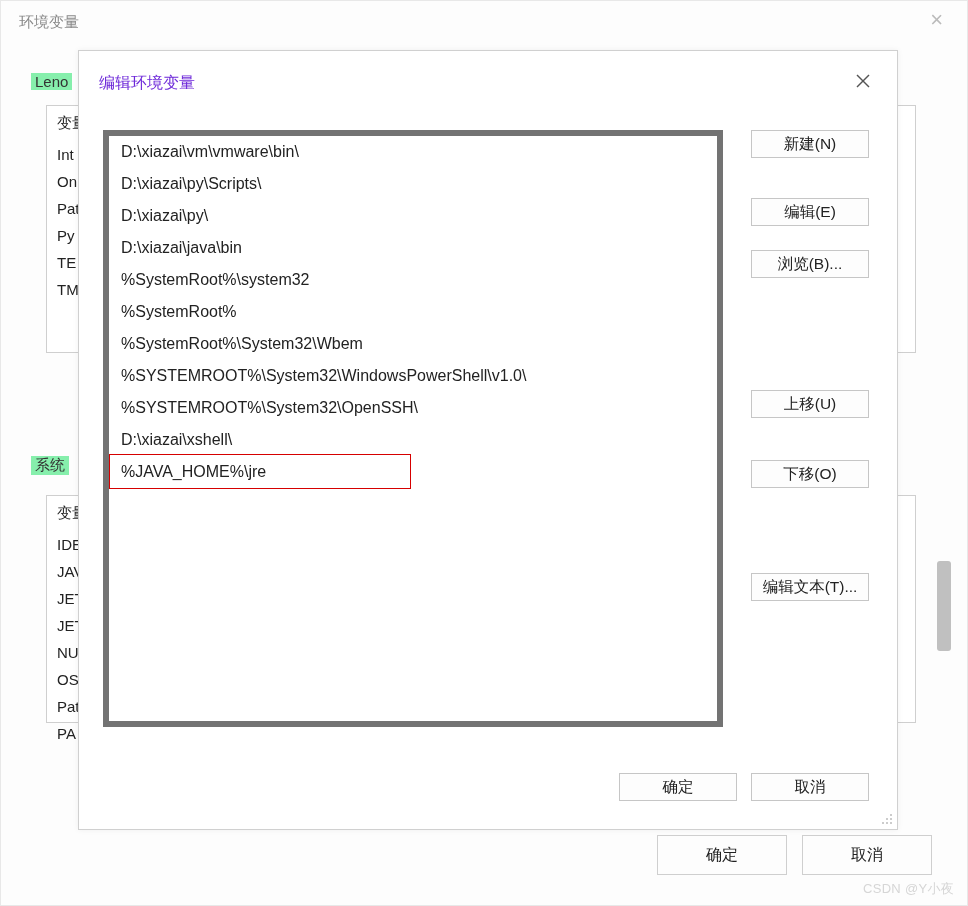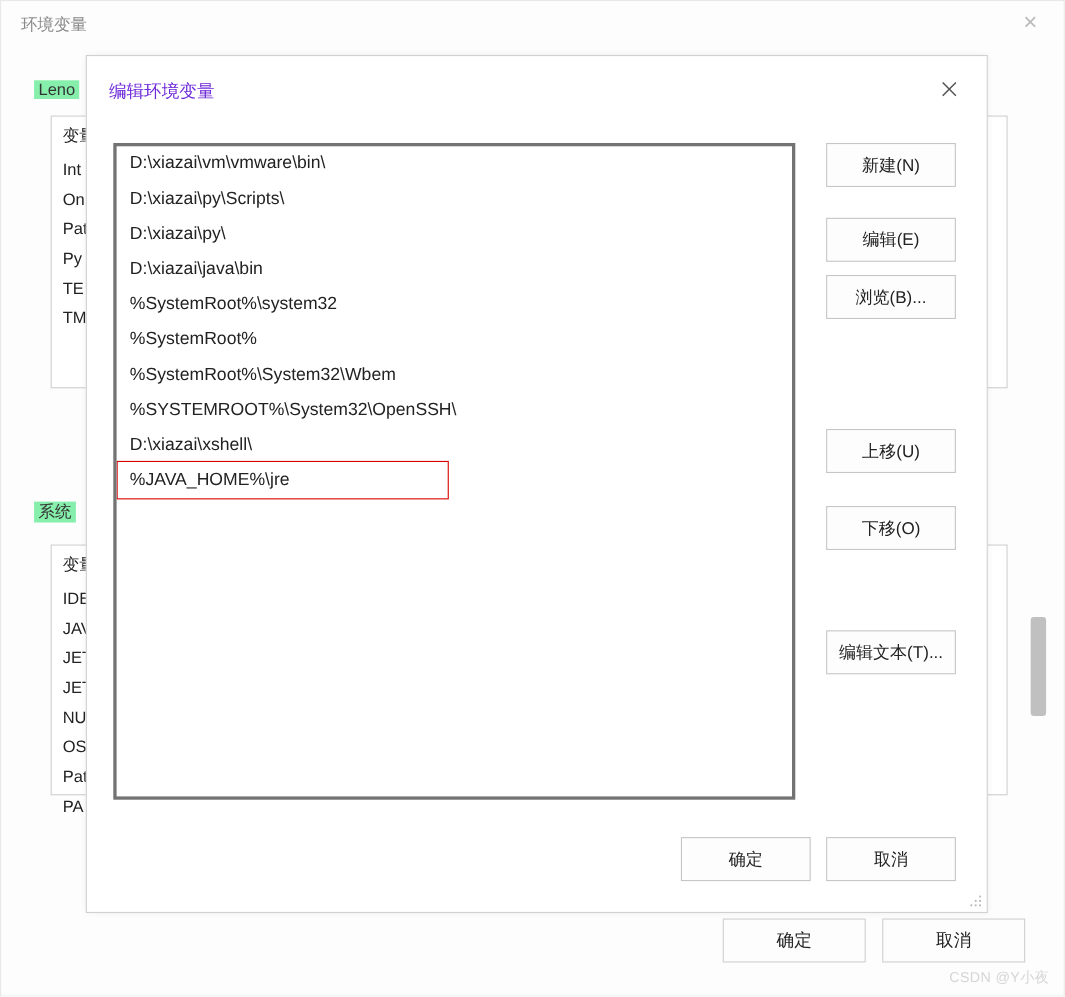--- a/index.html
+++ b/index.html
@@ -110,21 +110,21 @@
       position: absolute;
       bottom: 4px; right: 4px;
       width: 14px; height: 14px;
       color: #bbb;
     }
 
     .listbox {
       position: absolute;
       top: 79px; left: 24px;
       width: 620px; height: 597px;
-      border: 3px solid #737373;
+      border: 6px solid #737373;
       background: #fff;
       overflow: hidden;
     }
     .listbox-row {
       padding: 4px 12px;
       font-size: 16px;
       line-height: 24px;
       white-space: nowrap;
     }
     .listbox-row.highlight {
@@ -135,21 +135,21 @@
       position: absolute;
       left: 0; top: -2px;
       width: 300px; height: 33px;
       border: 1px solid #d60000;
       pointer-events: none;
     }
 
     .btn {
       position: absolute;
       right: 28px;
-      width: 118px; height: 40px;
+      width: 118px; height: 28px;
       border: 1px solid #c6c6c6;
       background: #fdfdfd;
       font-size: 15.5px;
       color: #222;
       font-family: inherit;
       cursor: default;
     }
     .btn-new    { top: 79px; }
     .btn-edit   { top: 147px; }
     .btn-browse { top: 199px; }
@@ -214,20 +214,21 @@
   </div>
 
   <div class="listbox">
     <div class="listbox-row">D:\xiazai\vm\vmware\bin\</div>
     <div class="listbox-row">D:\xiazai\py\Scripts\</div>
     <div class="listbox-row">D:\xiazai\py\</div>
     <div class="listbox-row">D:\xiazai\java\bin</div>
     <div class="listbox-row">%SystemRoot%\system32</div>
     <div class="listbox-row">%SystemRoot%</div>
     <div class="listbox-row">%SystemRoot%\System32\Wbem</div>
+    <div class="listbox-row">%SYSTEMROOT%\System32\WindowsPowerShell\v1.0\</div>
     <div class="listbox-row">%SYSTEMROOT%\System32\OpenSSH\</div>
     <div class="listbox-row">D:\xiazai\xshell\</div>
     <div class="listbox-row highlight">%JAVA_HOME%\jre</div>
   </div>
 
   <button class="btn btn-new">新建(N)</button>
   <button class="btn btn-edit">编辑(E)</button>
   <button class="btn btn-browse">浏览(B)...</button>
   <button class="btn btn-up">上移(U)</button>
   <button class="btn btn-down">下移(O)</button>

